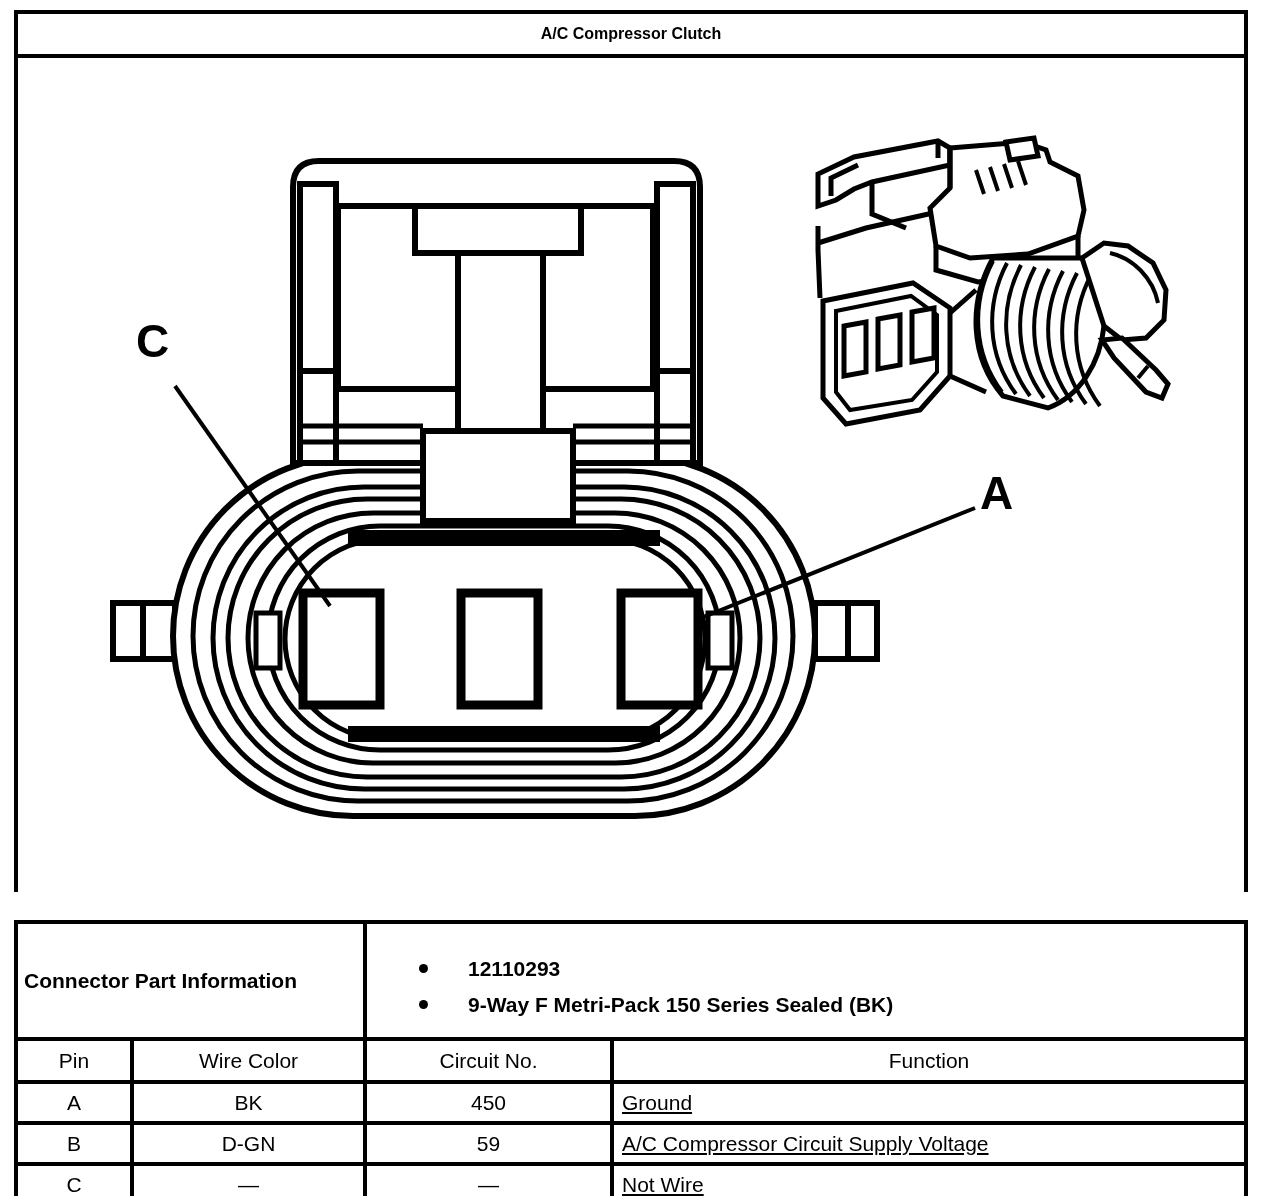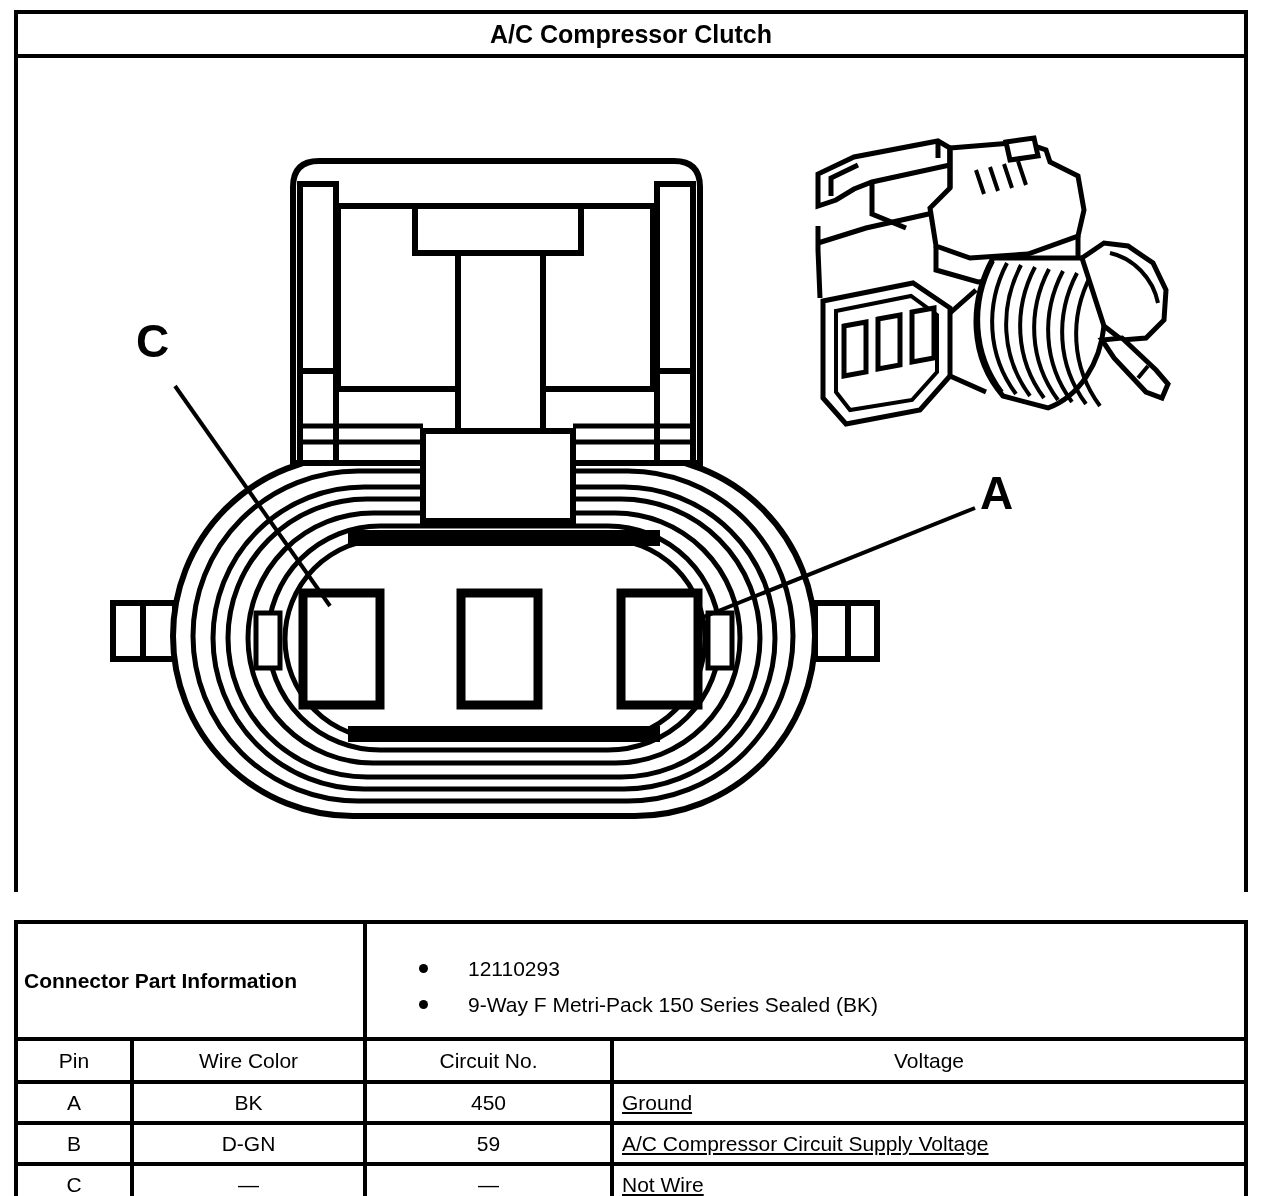--- a/index.html
+++ b/index.html
@@ -2,35 +2,35 @@
 <html><head>
 <meta charset="utf-8">
 <style>
   * { margin:0; padding:0; box-sizing:border-box; }
   body { background:#ffffff; font-family:"Liberation Sans", sans-serif; }
   .sheet { position:relative; width:1264px; height:1196px; background:#fff; overflow:hidden; }
   .frame { position:absolute; left:14px; top:10px; width:1234px; }
   .title-bar {
     border:4px solid #000; height:48px;
     display:flex; align-items:center; justify-content:center;
-    font-weight:bold; font-size:25px; color:#000; background:#fff;
+    font-weight:bold; font-size:16px; color:#000; background:#fff;
   }
   .diagram-box {
     position:relative; border-left:4px solid #000; border-right:4px solid #000;
     height:834px; background:#fff;
   }
   .diagram-box svg { position:absolute; left:0; top:0; }
   .callout {
     position:absolute; font-weight:bold; font-size:46px; color:#000; line-height:1;
   }
   table.info-table { border-collapse:collapse; width:1234px; table-layout:fixed; background:#fff;margin-top:28px; }
   table.info-table td, table.info-table th { border:4px solid #000; color:#000; font-size:21px; vertical-align:middle; }
   .partinfo-label { font-weight:bold; padding-left:6px; height:117px; text-align:left; }
   .partinfo-details { vertical-align:top; padding-top:12px; }
-  .bullet-line { display:flex; align-items:center; height:36px; padding-left:52px; }
+  .bullet-line { display:flex; align-items:center; height:36px; padding-left:52px;font-weight:bold; }
   .dot { width:9px; height:9px; border-radius:50%; background:#000; flex:0 0 auto; margin-right:40px; }
   tr.head-row th { height:43px; font-weight:normal; text-align:center; }
   tr.data-row td { height:41px; text-align:center; font-weight:normal; }
   tr.data-row td.fn { text-align:left; padding-left:8px;text-decoration:underline; }
 </style>
 </head>
 <body>
 
 <div class="sheet">
   <div class="frame">
@@ -147,21 +147,21 @@
             <div class="bullet-line">
               <span class="dot"></span>
               <span>9-Way F Metri-Pack 150 Series Sealed (BK)</span>
             </div>
           </td>
         </tr>
         <tr class="head-row">
           <th>Pin</th>
           <th>Wire Color</th>
           <th>Circuit No.</th>
-          <th>Voltage</th>
+          <th>Function</th>
         </tr>
         <tr class="data-row">
           <td>A</td>
           <td>BK</td>
           <td>450</td>
           <td class="fn">Ground</td>
         </tr>
         <tr class="data-row">
           <td>B</td>
           <td>D-GN</td>

